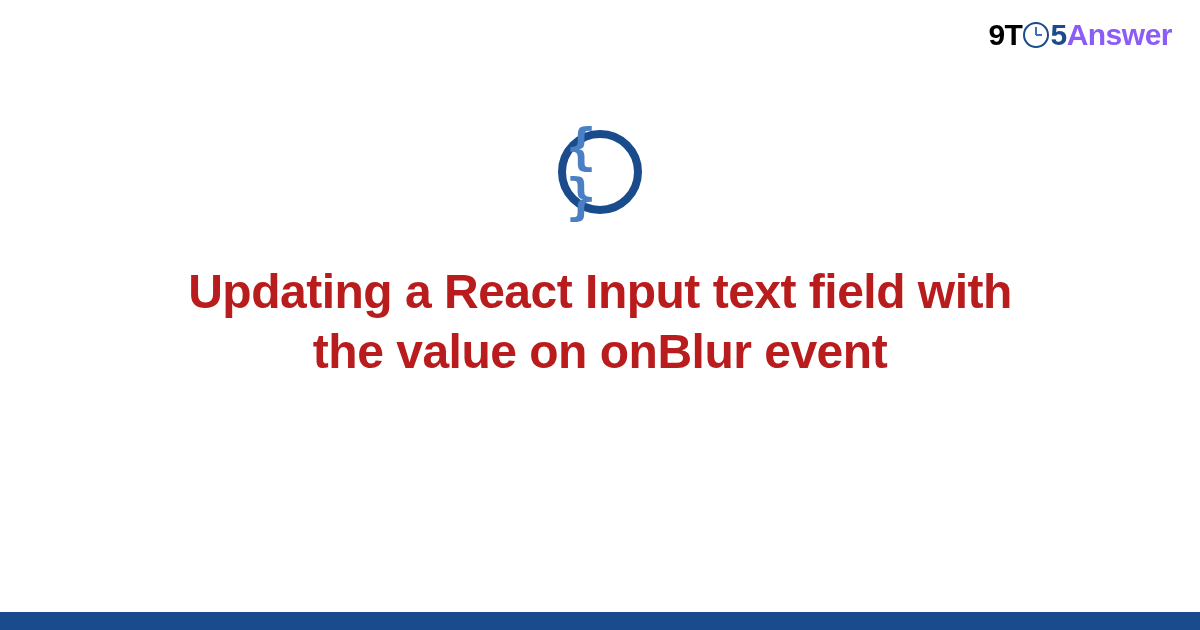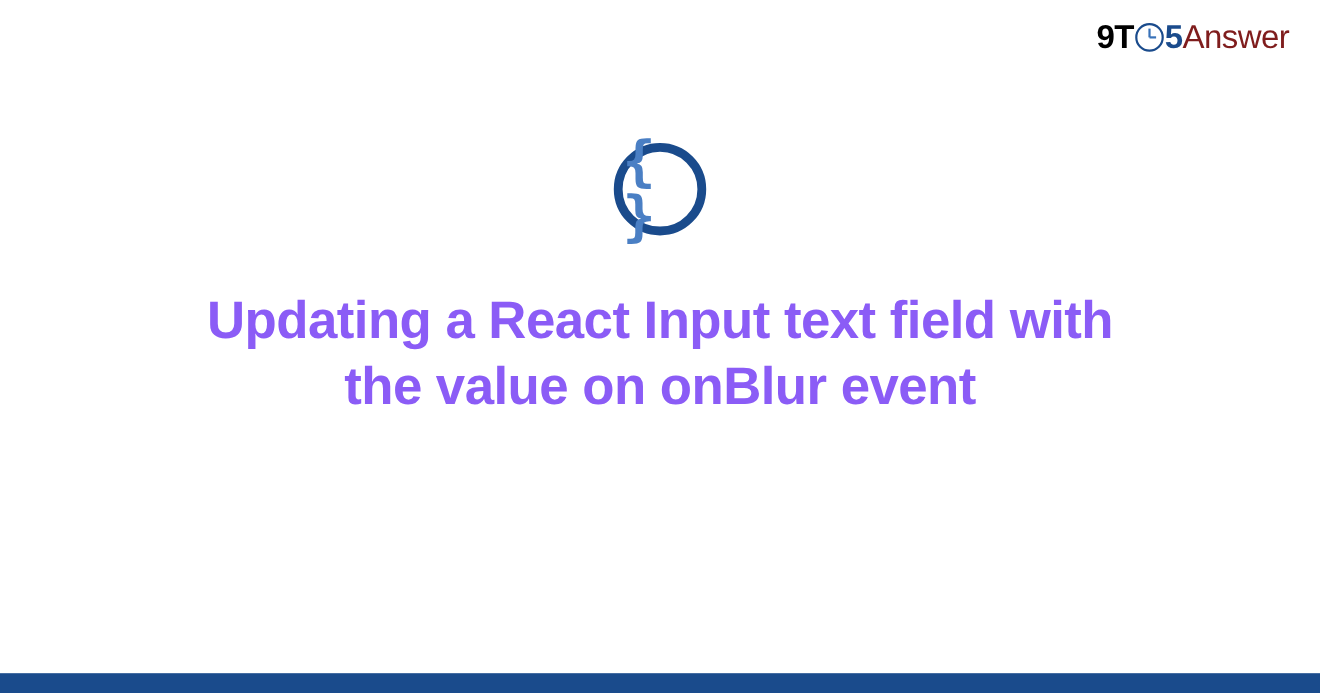--- a/index.html
+++ b/index.html
@@ -56,22 +56,22 @@
       height: 2px;
       background: #3871b8;
       top: 10px;
       left: 50%;
     }
     .logo-5 {
       color: #1a4b8c;
       font-weight: 600;
     }
     .logo-answer {
-      color: #7f1d1d;
-      font-weight: 400;
+      color: #8b5cf6;
+      font-weight: 700;
     }
     .center-content {
       position: absolute;
       top: 130px;
       left: 0;
       right: 0;
       display: flex;
       flex-direction: column;
       align-items: center;
     }
@@ -89,21 +89,21 @@
       font-size: 50px;
       font-weight: 700;
       color: #4a7fc4;
       font-family: "Consolas", "Menlo", monospace;
       letter-spacing: -3px;
       line-height: 1;
     }
     .title {
       font-size: 48px;
       font-weight: 700;
-      color: #8b5cf6;
+      color: #b91c1c;
       text-align: center;
       line-height: 1.25;
       max-width: 900px;
       letter-spacing: -0.5px;
     }
     .footer-bar {
       position: absolute;
       bottom: 0;
       left: 0;
       right: 0;

